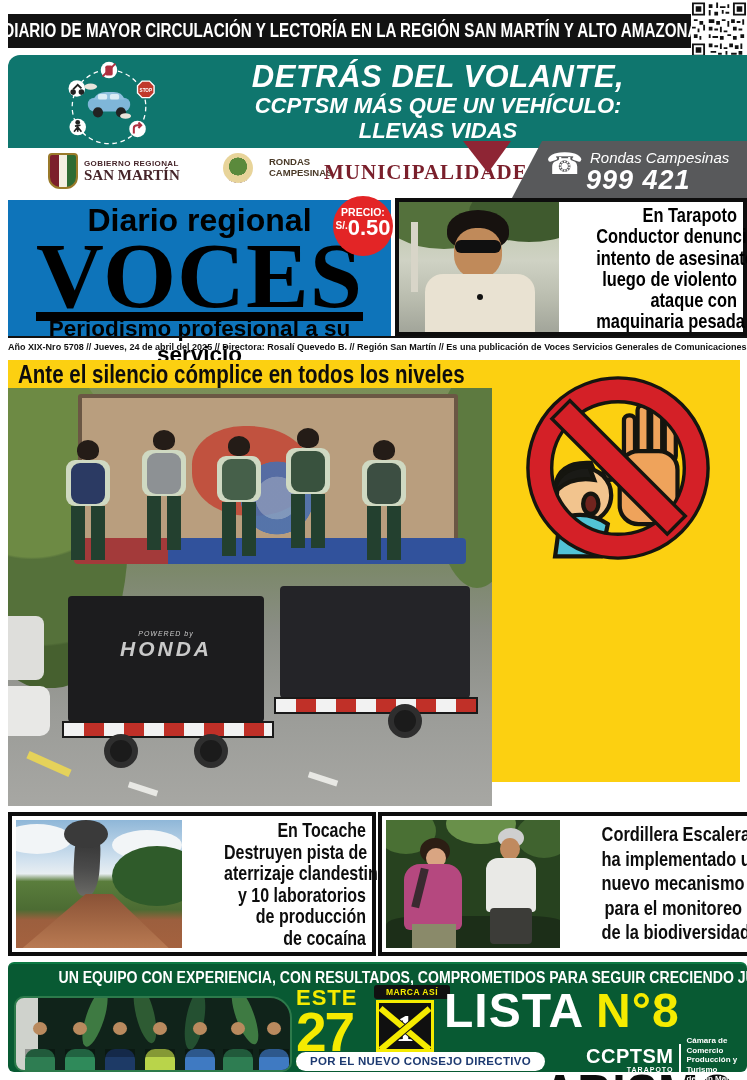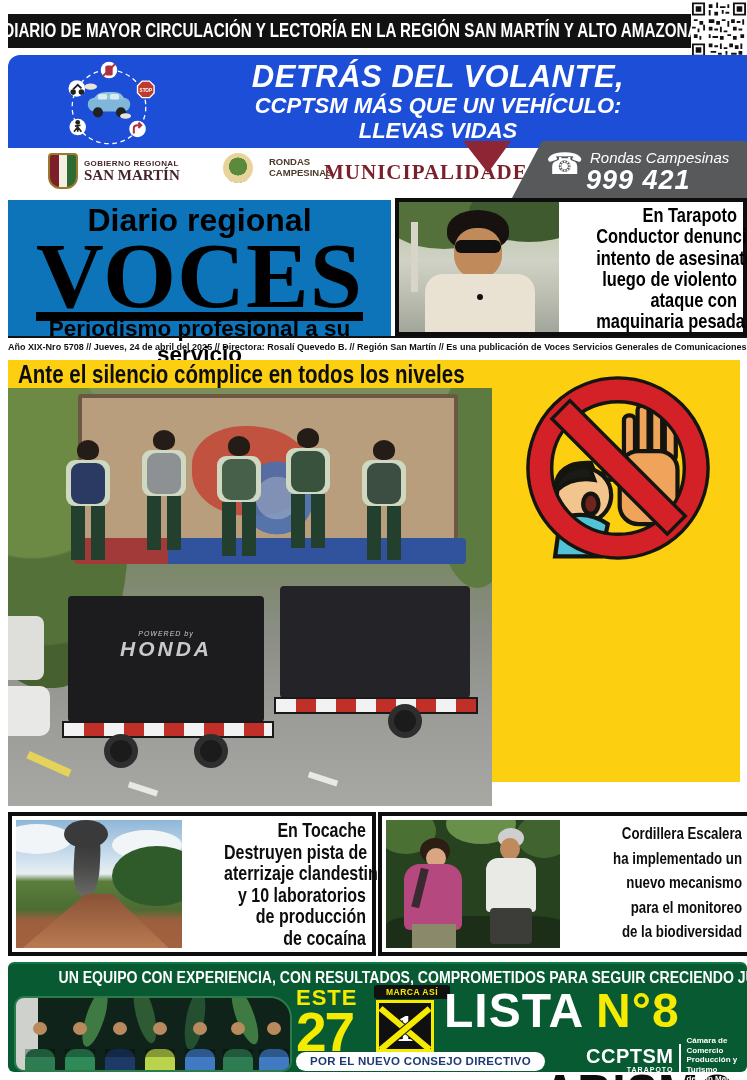--- a/index.html
+++ b/index.html
@@ -10,21 +10,21 @@
   .cx-c{display:inline-block;transform:scaleX(.85);transform-origin:center center;white-space:nowrap;}
 
   
   .topbar{left:8px;top:14px;width:696px;height:34px;background:#121212;color:#fff;
           display:flex;align-items:center;justify-content:center;font-weight:bold;font-size:19px;}
   .topbar .cx-c{transform:scale(.8,1.08);}
   .qr{left:691px;top:1px;width:56px;height:57px;background:#fff;padding:1px;box-sizing:border-box;}
   .qr svg{width:100%;height:100%;}
 
   
-  .banner{left:8px;top:55px;width:739px;height:105px;background:#1d4ed8;border-radius:12px 0 0 4px;}
+  .banner{left:8px;top:55px;width:739px;height:105px;background:#0f766e;border-radius:12px 0 0 4px;}
   .ring-graphic{position:absolute;left:55px;top:4px;width:92px;height:86px;}
   .banner-text{position:absolute;left:150px;top:6px;width:560px;text-align:center;color:#fff;
                font-style:italic;font-weight:bold;line-height:1;}
   .banner-l1{font-size:31px;letter-spacing:.5px;}
   .banner-l2{font-size:22px;margin-top:3px;}
   .banner-l3{font-size:22px;margin-top:3px;}
 
   
   .orgbar{left:8px;top:148px;width:739px;height:52px;background:#fff;}
   .gore{position:absolute;left:40px;top:5px;display:flex;align-items:center;gap:6px;}
@@ -130,21 +130,21 @@
   .mp-line{position:absolute;left:18px;top:372px;width:46px;height:8px;background:#e5d25a;transform:rotate(24deg);}
   .mp-dash{position:absolute;width:30px;height:6px;background:#e8e8e4;transform:rotate(18deg);}
 
   
   .bstory{top:812px;height:136px;border:4px solid #0d0d0d;background:#fff;}
   .bstory-text{position:absolute;top:3px;right:6px;font-weight:bold;color:#0d0d0d;text-align:right;}
   .bstory-text div{transform:scaleX(.78);transform-origin:right center;white-space:nowrap;}
   .box-tocache{left:8px;width:360px;}
   .box-tocache .bstory-text{left:172px;font-size:20.5px;line-height:21.5px;}
   .box-cordillera{left:378px;width:366px;}
-  .box-cordillera .bstory-text{left:180px;font-size:17px;line-height:24.5px;top:6px;}
+  .box-cordillera .bstory-text{left:180px;font-size:21px;line-height:24.5px;top:6px;}
   .exp-photo{position:absolute;left:4px;top:4px;width:166px;height:128px;overflow:hidden;
      background:linear-gradient(180deg,#8fb7d8 0,#cfe0ee 30%,#e8eef2 42%,#5a7d3c 48%,#4c6c33 70%,#9c5f3e 78%,#a4623f 100%);}
   .exp-cloud{position:absolute;width:70px;height:30px;border-radius:50%;background:#f2f5f7;}
   .exp-hill{position:absolute;right:-20px;top:26px;width:90px;height:60px;border-radius:50%;background:#2f5b2a;}
   .exp-smoke{position:absolute;left:58px;top:6px;width:26px;height:70px;border-radius:40%;
      background:linear-gradient(180deg,#2c2c2c 0,#4a4a4a 60%,#6a6a66 100%);transform:rotate(3deg);}
   .exp-smoke2{position:absolute;left:48px;top:0px;width:44px;height:28px;border-radius:50%;background:#3a3a3a;}
   .exp-road{position:absolute;left:0;top:74px;width:100%;height:54px;
      clip-path:polygon(42% 0,58% 0,92% 100%,4% 100%);background:linear-gradient(180deg,#8a5236 0,#b97a52 100%);}
   .forest-photo{position:absolute;left:4px;top:4px;width:174px;height:128px;overflow:hidden;background:#27421f;}
@@ -281,20 +281,26 @@
       <div class="phone-label">Rondas Campesinas</div>
       <div class="phone-number">999 421 213</div>
     </div>
   </div>
 
   <div class="abs masthead">
     <div class="mh-kicker">Diario regional</div>
     <div class="mh-title">VOCES</div>
     <div class="mh-tagline">Periodismo profesional a su servicio</div>
   </div>
+  <div class="abs price">
+    <div class="price-label">PRECIO:</div>
+    <div class="price-row">
+      <span class="price-cur">S/.</span><span class="price-val">0.50</span>
+    </div>
+  </div>
 
   <div class="abs tstory">
     <div class="tstory-photo" aria-hidden="true">
       <div class="tp-foliage1"></div>
         <div class="tp-foliage2"></div>
         <div class="tp-pole"></div>
       <div class="tp-hair"></div>
         <div class="tp-face"></div>
         <div class="tp-glasses"></div>
       <div class="tp-shirt"></div>

